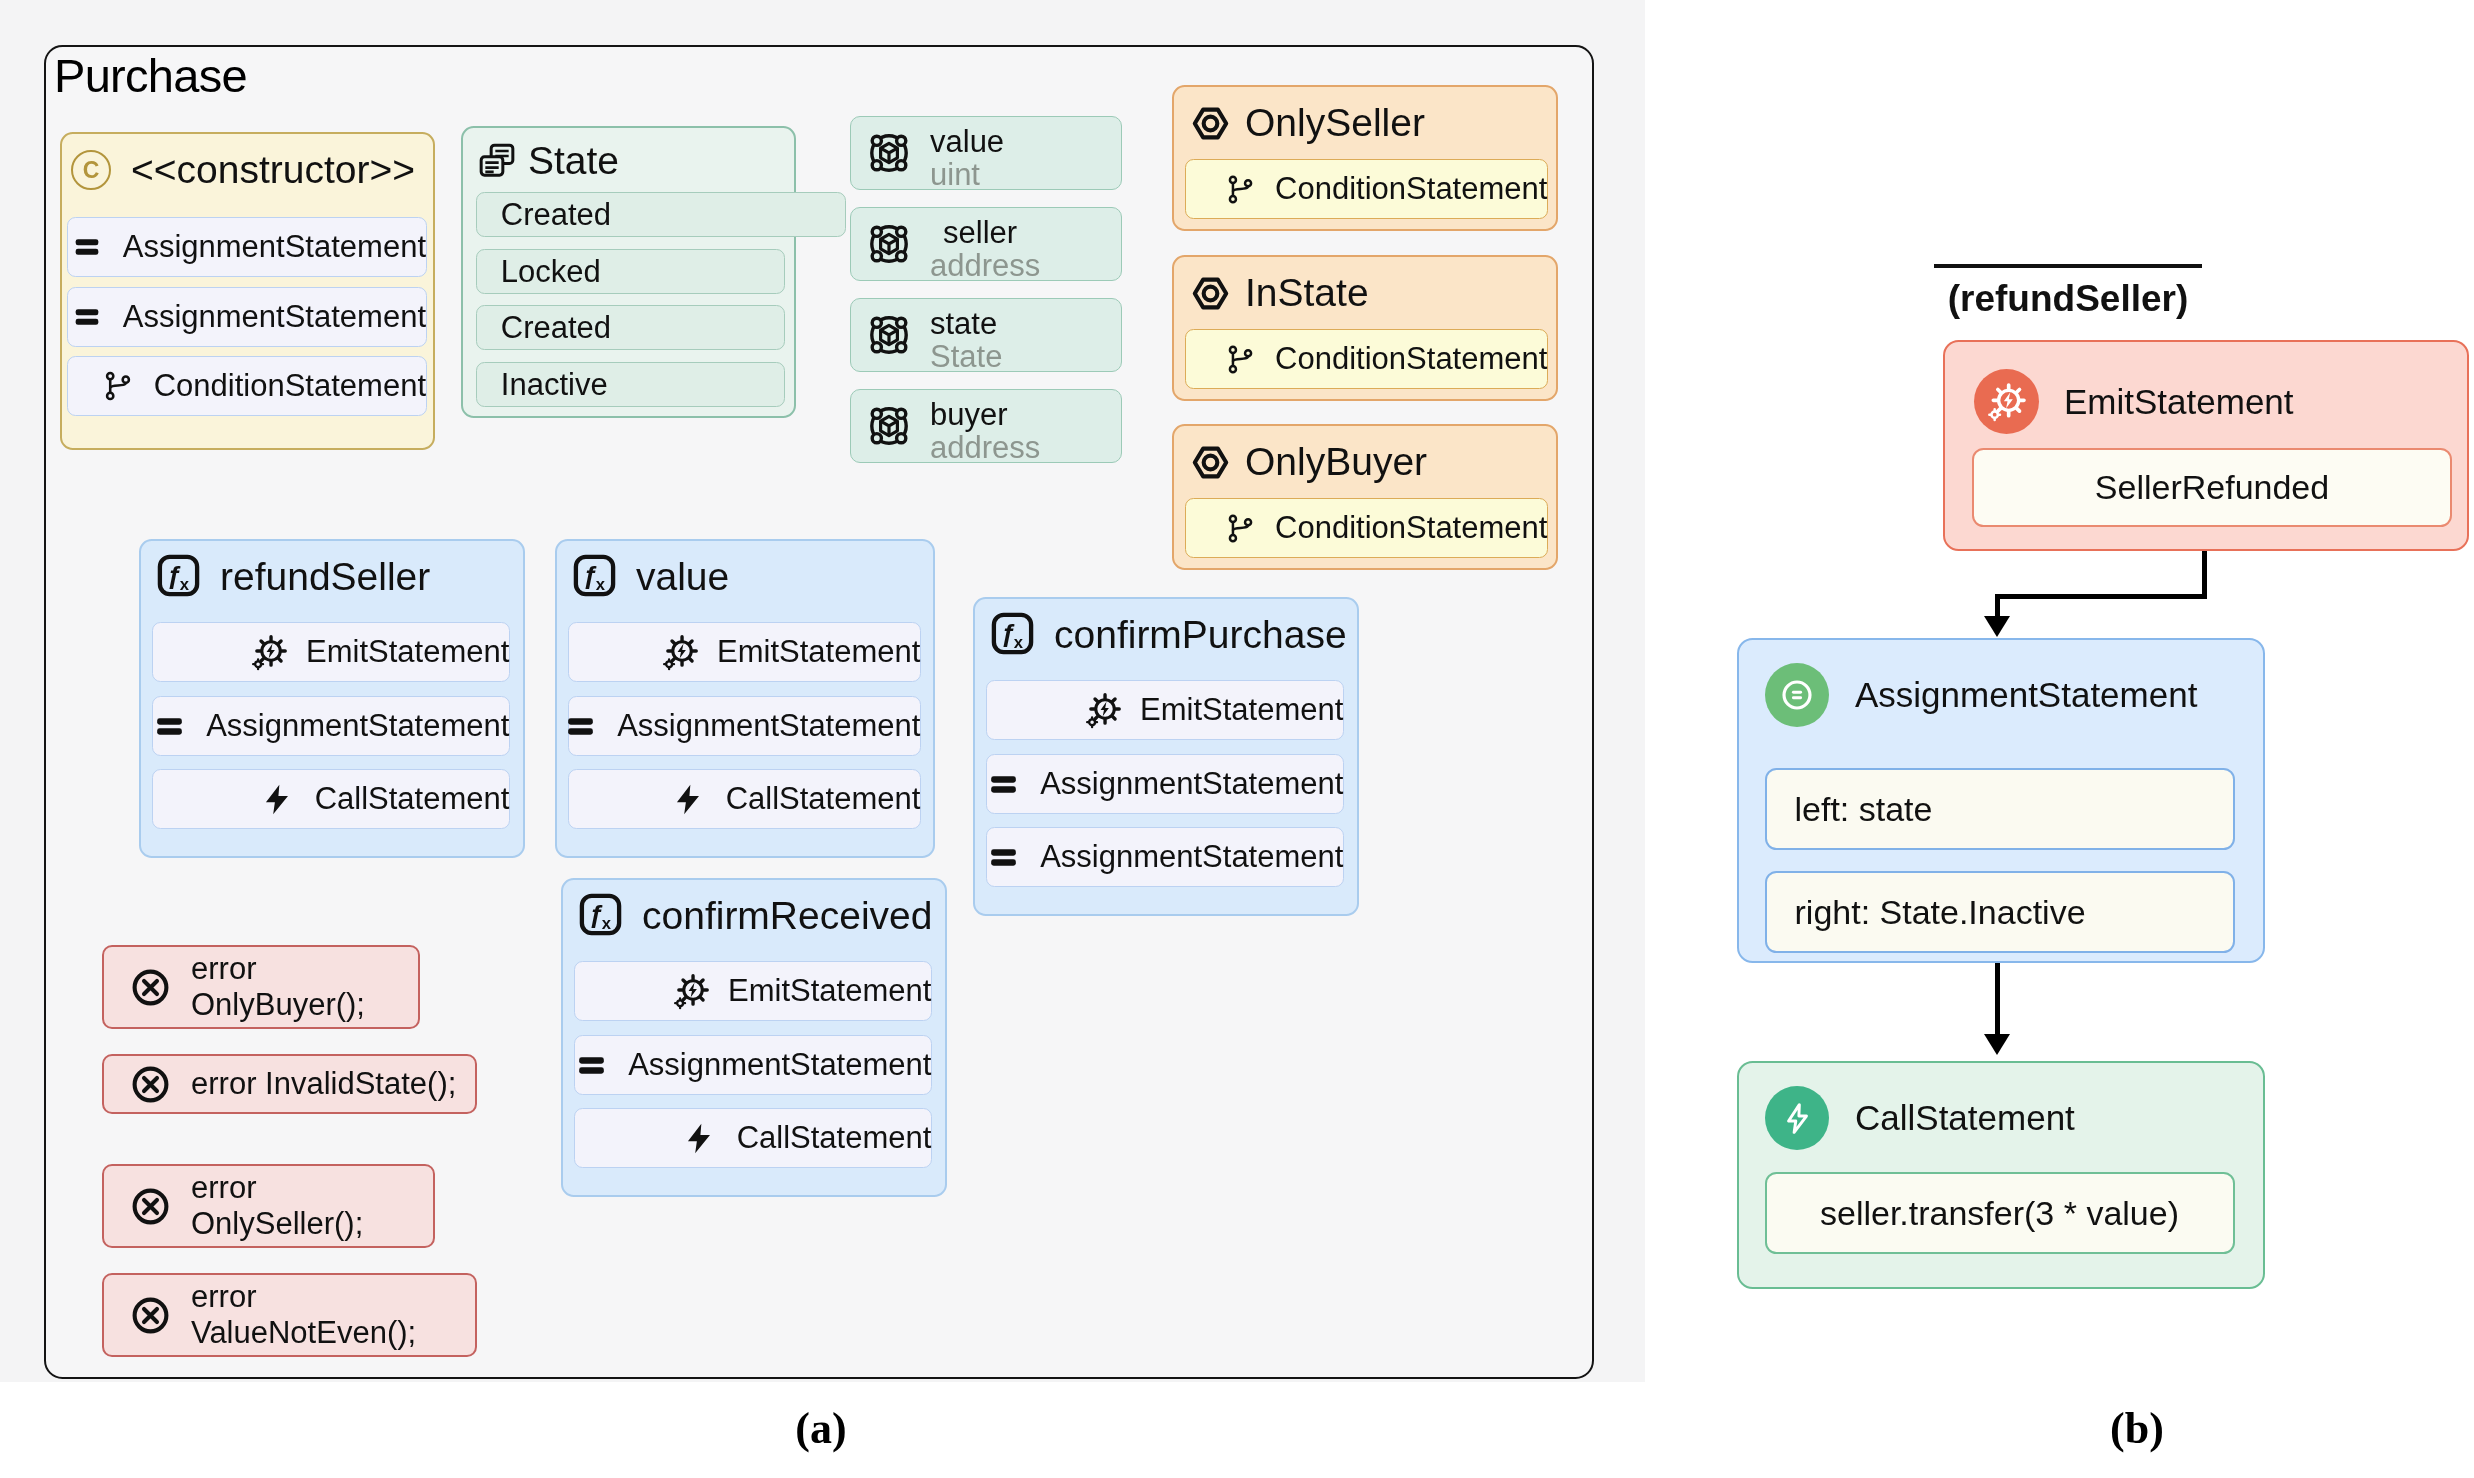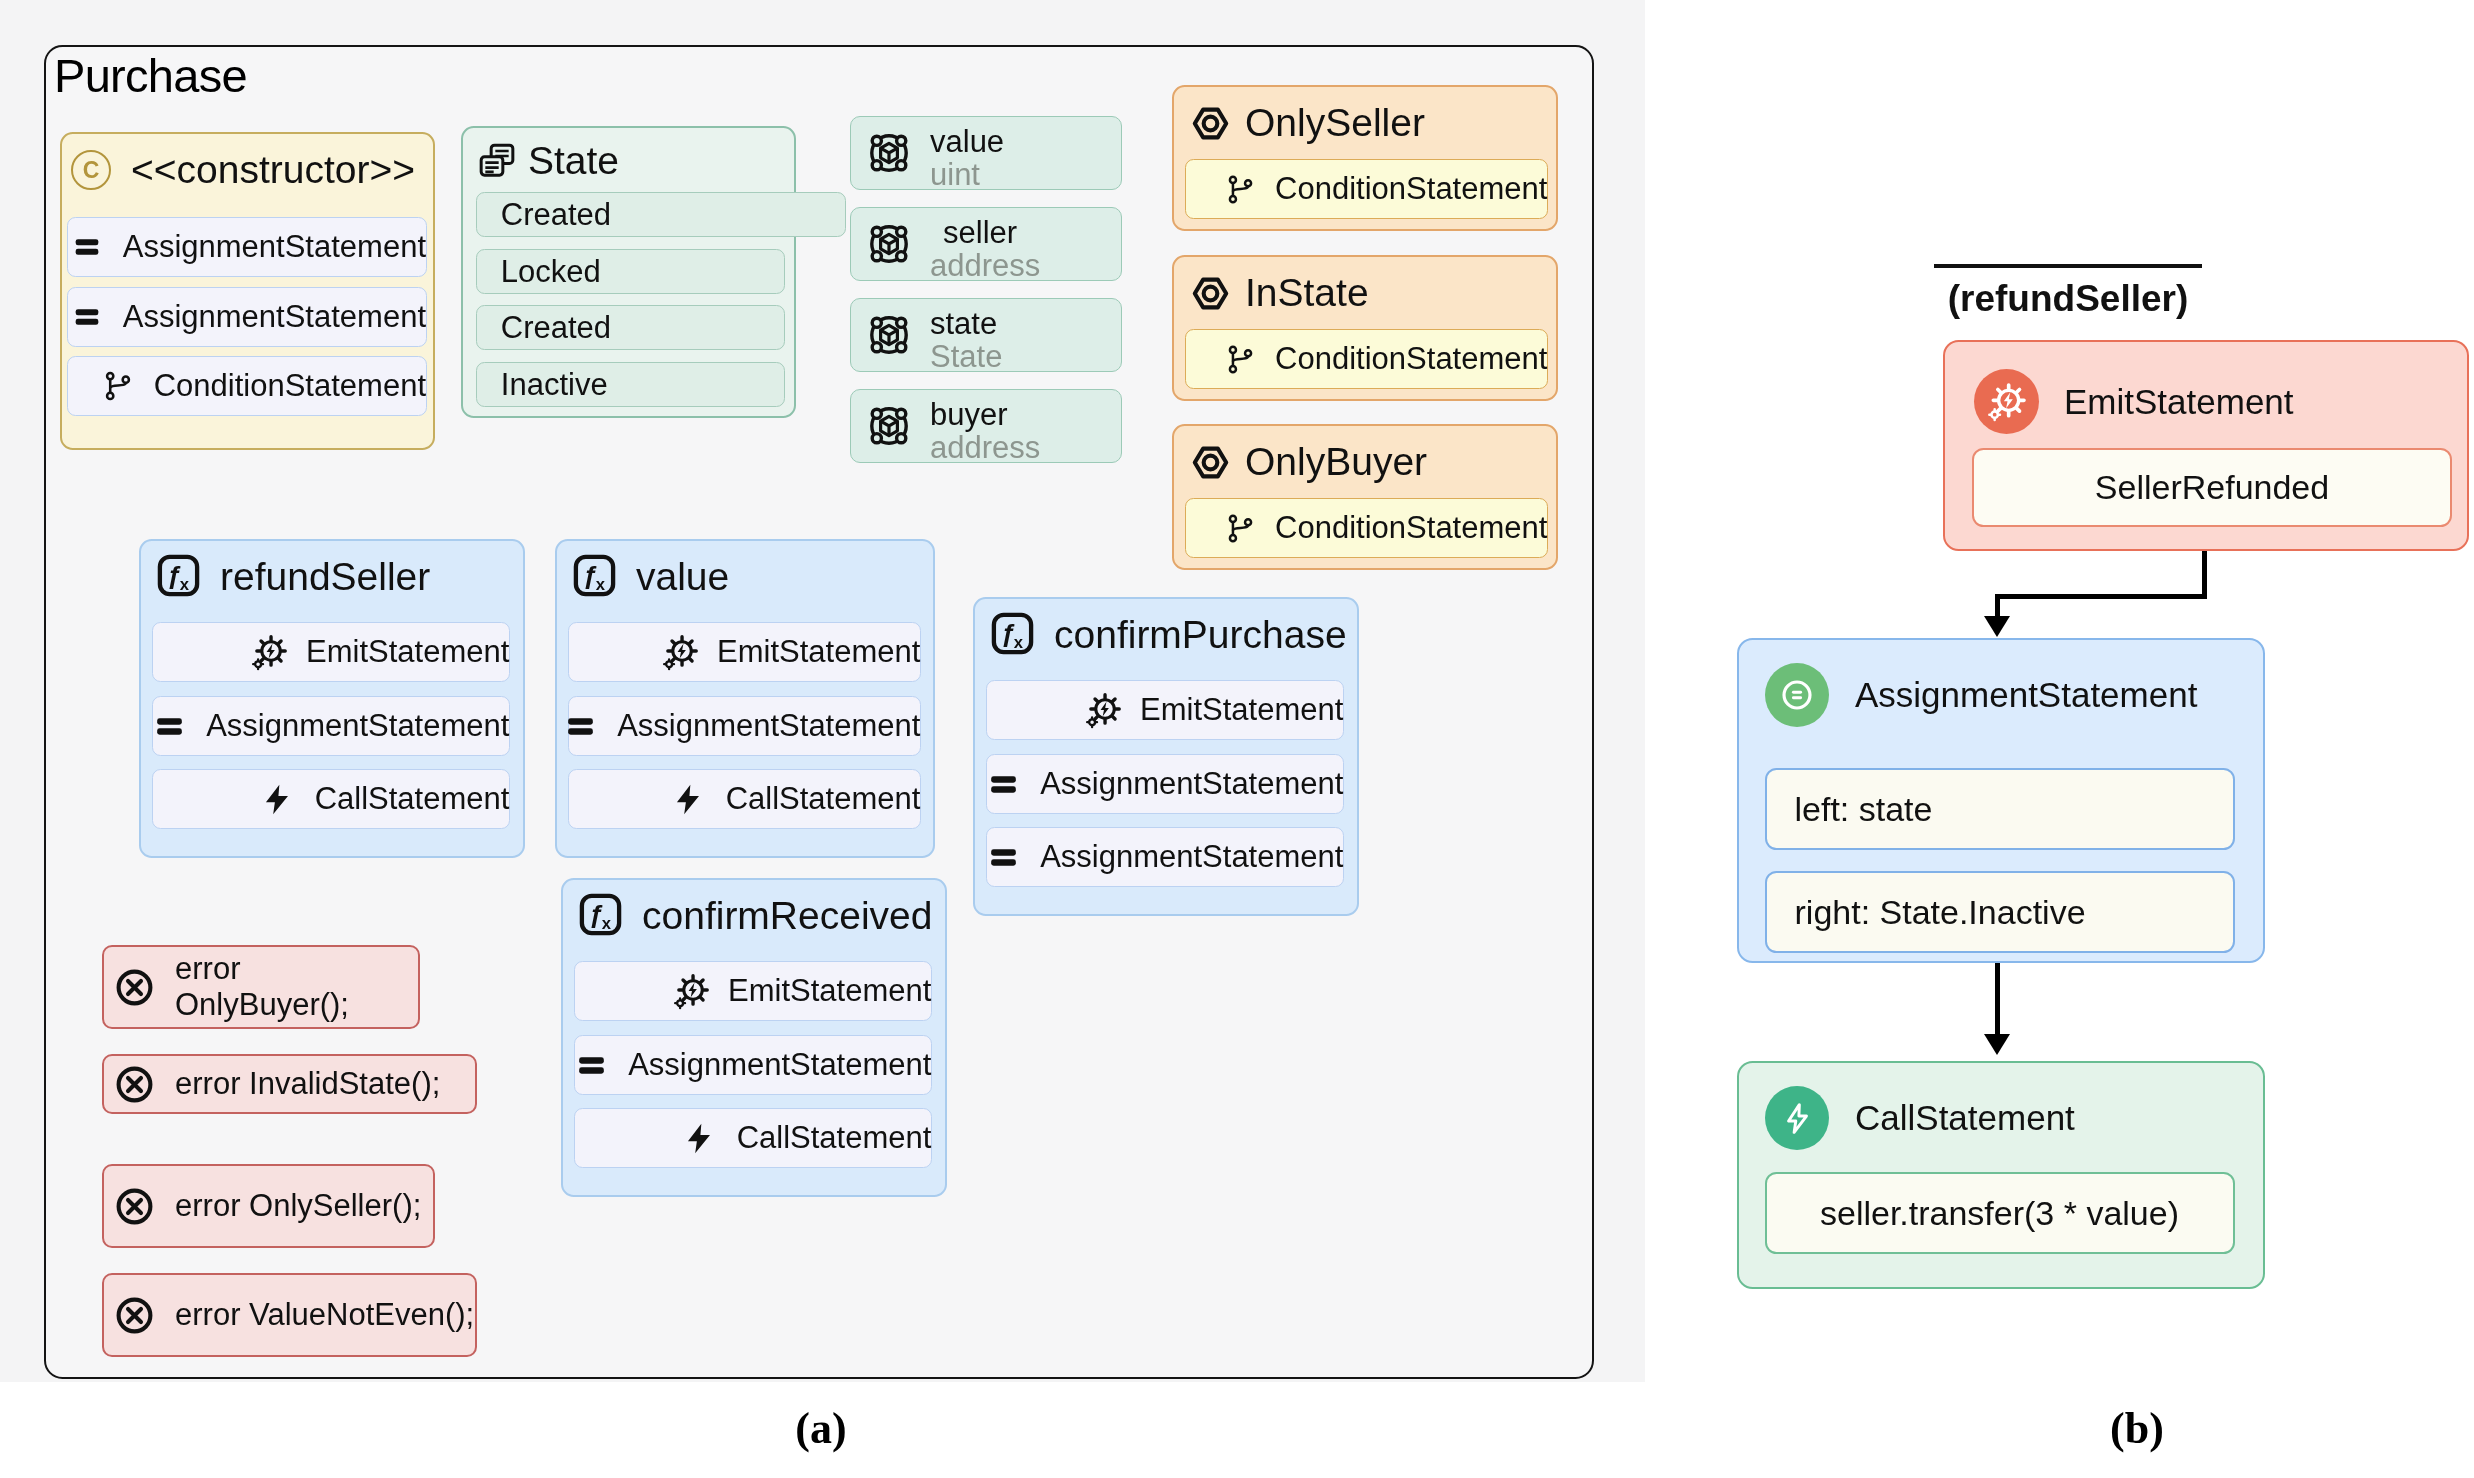--- a/index.html
+++ b/index.html
@@ -17,21 +17,21 @@
   .row{position:absolute;display:flex;align-items:center;padding-left:12.8px;gap:18.4px;box-sizing:border-box;justify-content:flex-end;}
   .lav{background:#f3f3fb;border:1.4px solid #bcd2f2;border-radius:8.5px;}
   .enumbox{background:#e9f3ee;border:2.1px solid #8cc0aa;border-radius:12.8px;--chipbg:#e9f3ee;}
   .enumitem{background:#dfeee7;border:1.4px solid #a6ccbc;border-radius:8.5px;}
   .varchip{background:#ddeee8;border:1.8px solid #9ccab7;border-radius:10px;--chipbg:#ddeee8;}
   .vtype{color:#8d968f;}
   .modbox{background:#fbe5c8;border:2.1px solid #e3a66a;border-radius:12.8px;}
   .condrow{background:#fcfbd8;border:1.4px solid #dcab57;border-radius:8.5px;padding-left:17px;}
   .funcbox{background:#d9eafb;border:2.1px solid #a9ccee;border-radius:12.8px;}
   .funcrow{padding-left:18.4px;}
-  .errbox{background:#f7e1e0;border:2.1px solid #c4625f;border-radius:10px;padding-left:10px;gap:20px;
+  .errbox{background:#f7e1e0;border:2.1px solid #c4625f;border-radius:10px;padding-left:26px;gap:20px;
           position:absolute;display:flex;align-items:center;box-sizing:border-box;}
   
   .overline{background:#111;}
   .flowlabel{font-size:37px;font-weight:bold;text-align:center;}
   .emitnode{background:#fcd8d1;border:2.8px solid #e87159;border-radius:15.6px;}
   .assignnode{background:#dbebfd;border:2.8px solid #87b7eb;border-radius:15.6px;}
   .callnode{background:#e4f3ea;border:2.8px solid #69bd93;border-radius:15.6px;}
   .badge{border-radius:50%;display:flex;align-items:center;justify-content:center;color:#ffffff;}
   .inner-salmon{background:#fdfcf3;border:2.1px solid #ea8a70;border-radius:11.4px;}
   .inner-blue{background:#fbfaf1;border:2.1px solid #80b1e8;border-radius:11.4px;}

